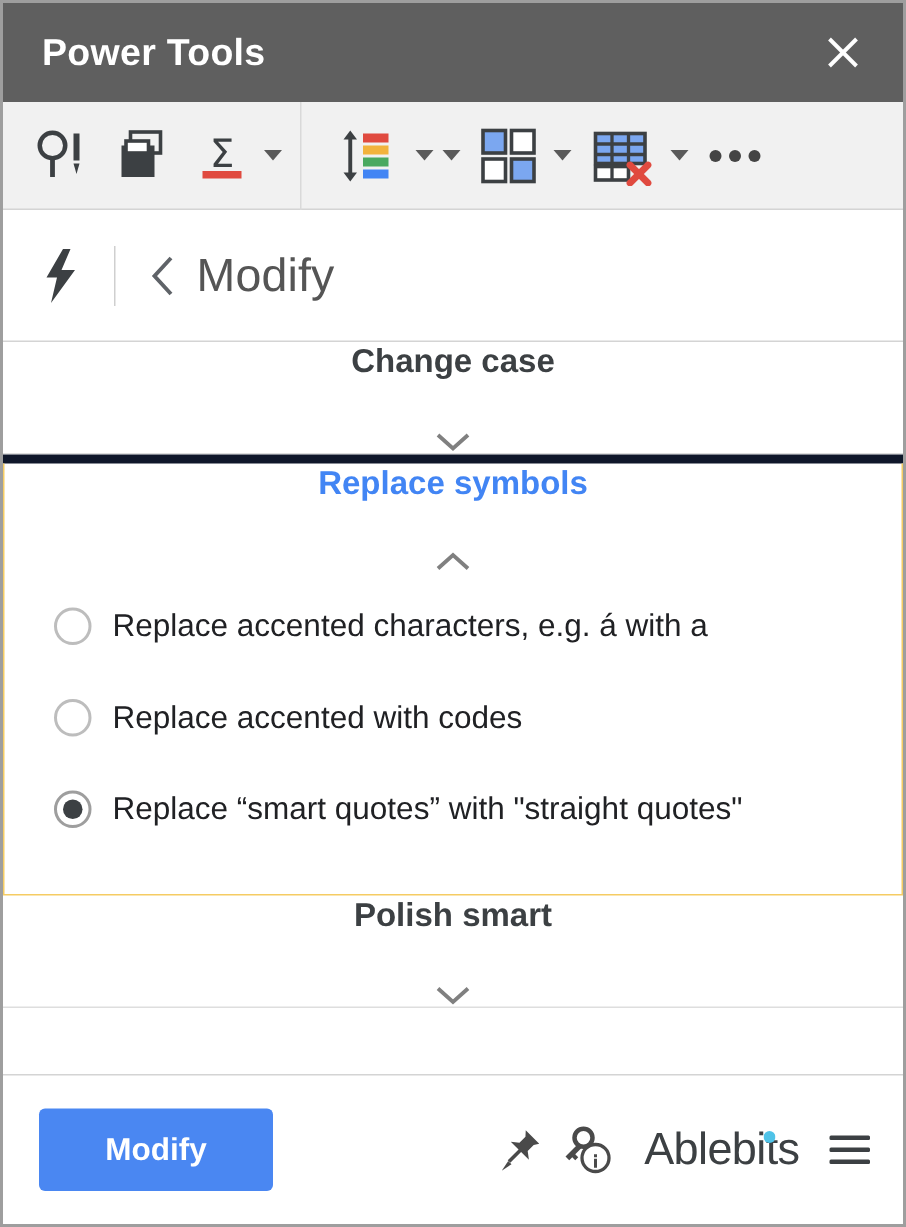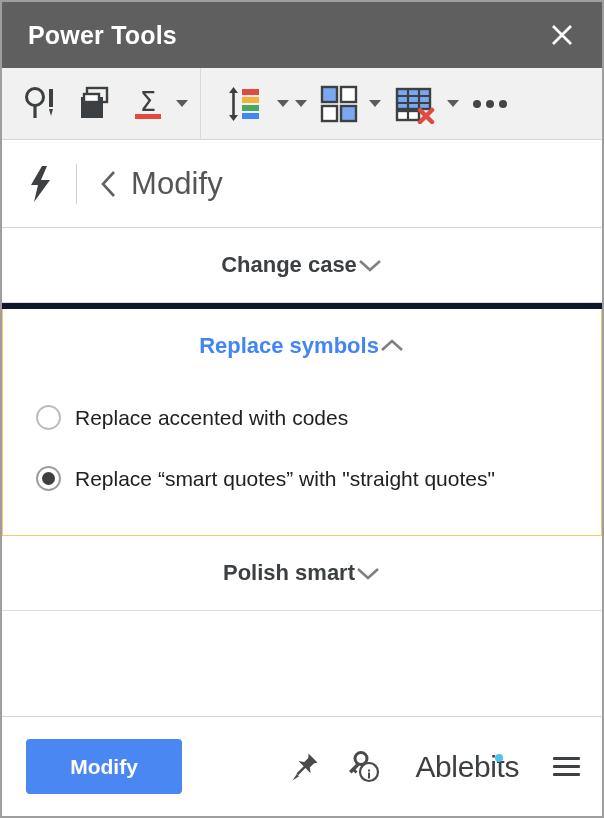--- a/index.html
+++ b/index.html
@@ -151,23 +151,24 @@
     width: 1px;
     background: #f5cc63;
   }
   .section.expanded::before { left: 0; }
   .section.expanded::after { right: 0; }
 
   .section-header {
     height: 74px;
     display: flex;
     align-items: center;
-    justify-content: center;
+    justify-content: space-between;
     padding: 0 26px 0 26px;
     cursor: pointer;
+    flex-direction: column;
   }
   .section-title {
     font-size: 22px;
     font-weight: bold;
     color: #3c4043;
   }
   .section-title.active { color: #4285f4; }
 
   .chev { width: 26px; height: 16px; display: block; }
 
@@ -223,21 +224,21 @@
     padding: 0 26px;
     height: 55px;
     min-width: 156px;
     cursor: pointer;
     font-family: "Liberation Sans", sans-serif;
   }
   .footer-spacer { flex: 1 1 auto; }
   .footer-icons {
     display: flex;
     align-items: center;
-    gap: 24px;
+    gap: 10px;
   }
   .f-icon { cursor: pointer; display: flex; align-items: center; justify-content: center; }
   .brand {
     font-size: 30px;
     color: #3c4043;
     letter-spacing: -0.4px;
     position: relative;
     padding: 0 6px 0 8px;
   }
   .hamburger {
@@ -382,20 +383,24 @@
       <div class="section-header">
         <span class="section-title active">Replace symbols</span>
         <span>
           <svg class="chev" viewBox="0 0 26 16" aria-hidden="true">
             <polyline points="3,12 13,3 23,12" fill="none" stroke="#808080" stroke-width="2.6"></polyline>
           </svg>
         </span>
       </div>
       <div class="section-body">
 
+        <div class="radio-row">
+          <span class="radio"></span>
+          <span class="radio-label">Replace accented characters, e.g. á with a</span>
+        </div>
 
 
         <div class="radio-row">
           <span class="radio"></span>
           <span class="radio-label">Replace accented with codes</span>
         </div>
 
         <div class="radio-row">
           <span class="radio checked">
               <i></i>

